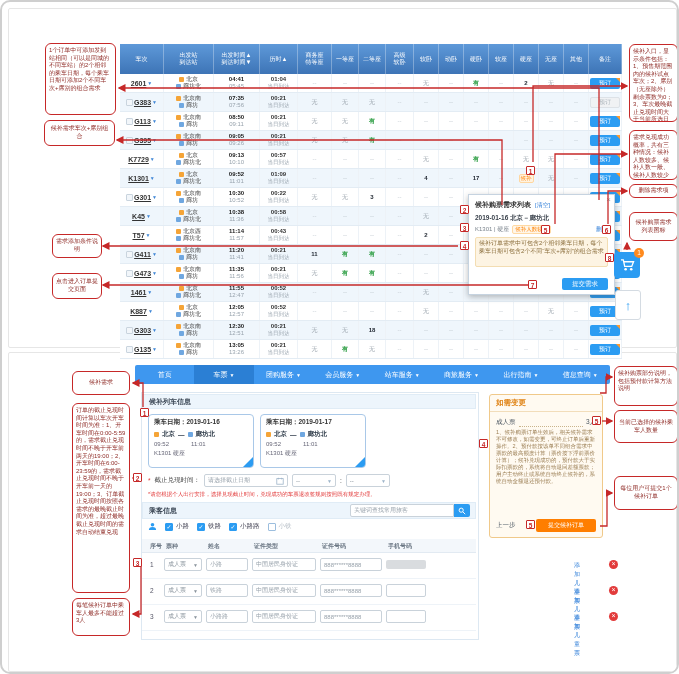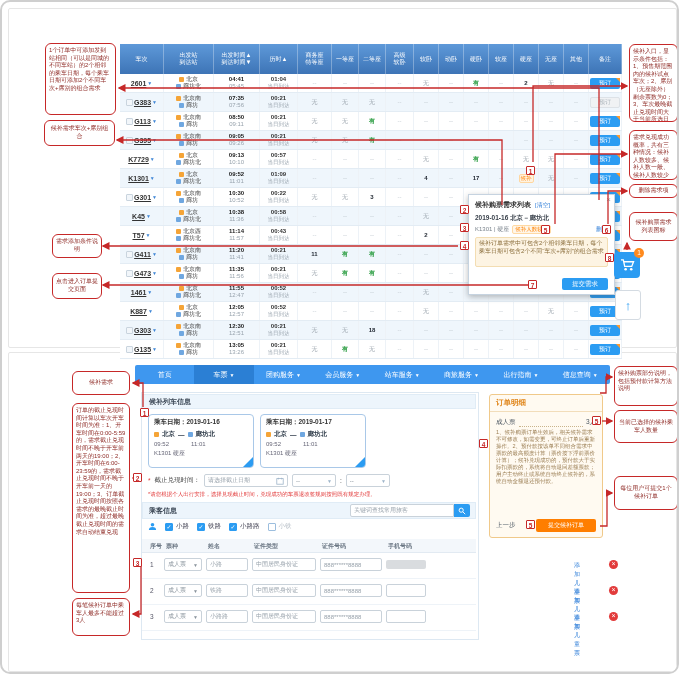--- a/index.html
+++ b/index.html
@@ -1275,21 +1275,21 @@
         <span class="inp" style="position: absolute; left: 110px; top: 6px; width: 64px;">中国居民身份证</span>
         <span class="inp" style="position: absolute; left: 178px; top: 6px; width: 62px;">888******8888</span>
         <span class="inp" style="position: absolute; left: 244px; top: 6px; width: 40px;"></span>
         <span class="childlink">添加儿童票</span>
         <span class="delic">×</span>
       </div>
     </div>
 
   <div class="opanel">
     <div class="ophead">
-        <span>订单明细</span>
+        <span>如需变更</span>
       </div>
     <div class="ofare">
       <span>成人票</span>
       <span class="dots"></span>
       <span>3人</span>
     </div>
     <div class="onotes">1、候补购票订单生效后，相关候补需求不可修改，如需变更，可终止订单后重新操作。2、预付款按该单不同组合需求中票款的最高额度计算（票价按下浮前票价计算）；候补兑现成功的，预付款大于实际扣票款的，系统将自动退回差额票款；用户主动终止或系统自动终止候补的，系统自动全额退还预付款。</div>
     <div class="ofoot">
       <span class="oprev">上一步</span>
       <span class="osubmit">提交候补订单</span>

